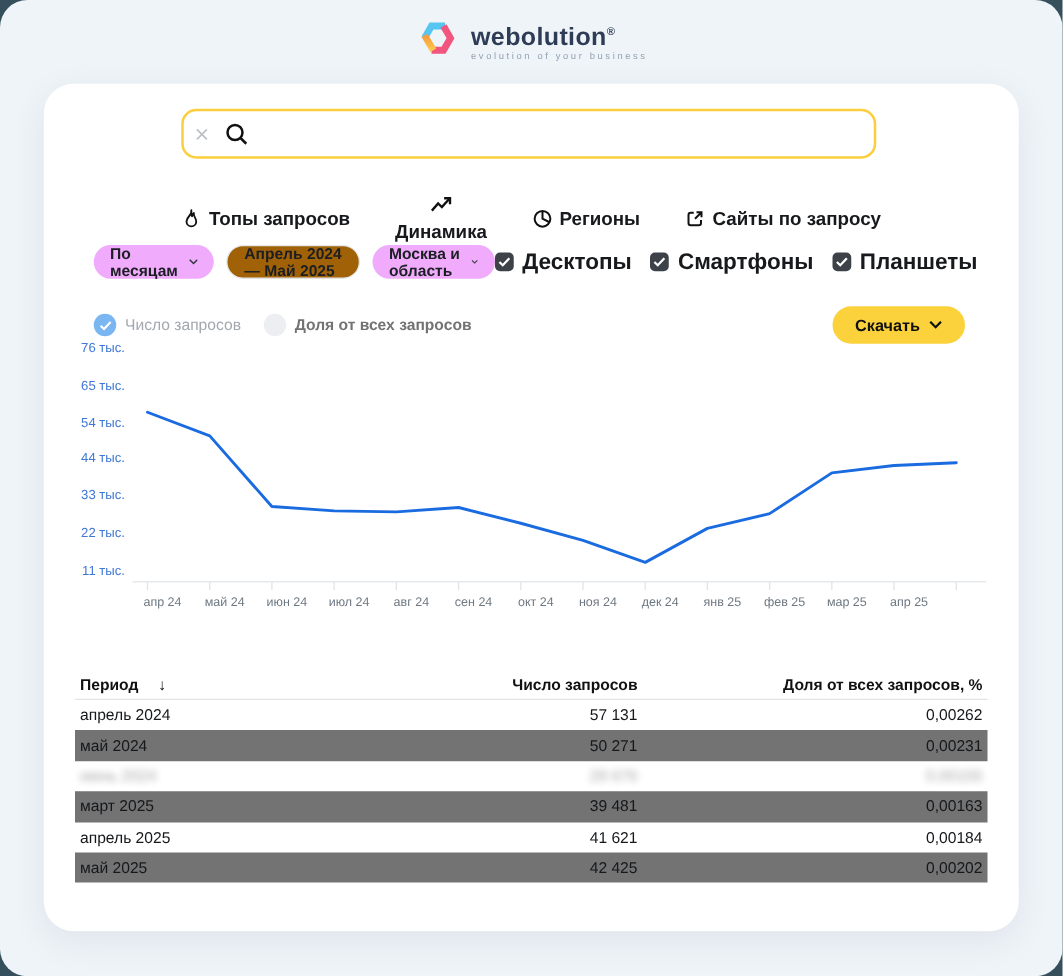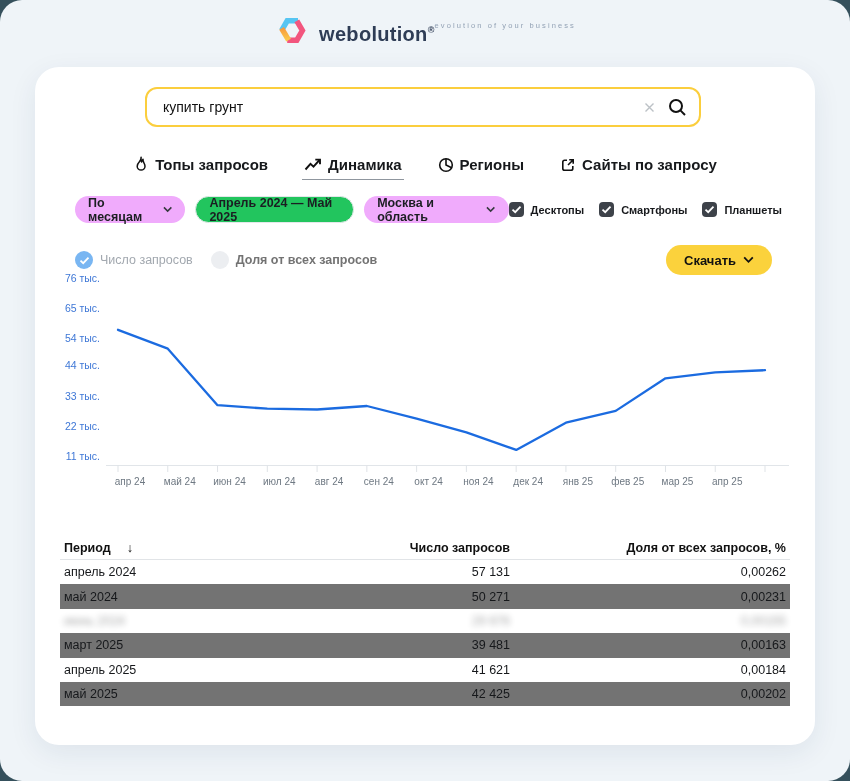--- a/index.html
+++ b/index.html
@@ -3,47 +3,47 @@
 <meta charset="utf-8">
 <style>
   * { box-sizing: border-box; margin: 0; padding: 0; }
   html,body { width:850px; height:781px; }
   body { font-family:"Liberation Sans", sans-serif; background:#35505c; }
   .screen { position:relative; width:850px; height:781px; overflow:hidden; }
   .page { position:absolute; inset:0; border-radius:22px; background:#eff4f8; }
 
   
   .logo { position:absolute; top:13px; left:0; width:100%; display:flex; justify-content:center; align-items:center; gap:9px; }
-  .logo-text { display:flex; flex-direction:row; }
+  .logo-text { display:flex; flex-direction:column; }
   .logo-name { font-size:20px; font-weight:800; color:#2e3c55; letter-spacing:.3px; line-height:20px; }
   .logo-name sup { font-size:9px; font-weight:700; }
   .logo-tag { font-size:7.5px; letter-spacing:2.1px; color:#93a2b5; margin-top:1px; }
 
   
   .card { position:absolute; left:35px; top:67px; width:780px; height:678px; background:#fff; border-radius:24px; box-shadow:0 8px 28px rgba(25,55,90,.08); }
 
   
   .search { position:absolute; left:110px; top:20px; width:556px; height:40px; border:2px solid #fbce3d; border-radius:12px; background:#fff; display:flex; align-items:center; }
   .search input { flex:1; border:none; outline:none; font:14px "Liberation Sans", sans-serif; color:#111; padding:0 8px 0 16px; background:transparent; }
   .search .icon-btn { display:flex; align-items:center; justify-content:center; width:28px; height:28px; cursor:pointer; }
   .search .icon-btn.mag { margin-right:8px; }
 
   
   .tabs { position:absolute; top:87px; left:0; width:100%; display:flex; justify-content:center; gap:32px; }
   .tab { display:flex; align-items:center; gap:6px; font-size:15px; font-weight:700; color:#17191c; padding:2px 2px 6px; cursor:pointer; border-bottom:1.5px solid transparent; }
-  .tab.active { border-bottom-color:#8f969e; }
+  .tab.active { border-bottom-color:#8f969e;flex-direction:column; }
   .tab svg { display:block; }
 
   
   .filters { position:absolute; top:129px; left:40px; right:33px; display:flex; align-items:center; }
   .pill { display:flex; align-items:center; gap:6px; height:27px; border-radius:14px; background:#f0abfc; padding:0 13px; font-size:12.5px; font-weight:600; color:#1b1e22; cursor:pointer; }
-  .pill.light { background:#22c55e; border:1px solid #e4e7ea; width:168px; justify-content:flex-end; }
+  .pill.light { background:#a16207; border:1px solid #e4e7ea; width:168px; justify-content:flex-end; }
   .pill + .pill { margin-left:10px; }
   .devices { margin-left:auto; display:flex; gap:15px; }
-  .devcheck { display:flex; align-items:center; gap:7px; font-size:11px; font-weight:600; color:#17191c; cursor:pointer; }
+  .devcheck { display:flex; align-items:center; gap:7px; font-size:18px; font-weight:600; color:#17191c; cursor:pointer; }
   .box { width:15px; height:15px; border-radius:4px; background:#3d4249; display:flex; align-items:center; justify-content:center; }
 
   
   .controls { position:absolute; top:178px; left:40px; right:43px; display:flex; align-items:center; }
   .radio { display:flex; align-items:center; gap:7px; cursor:pointer; }
   .radio + .radio { margin-left:18px; }
   .rcircle { width:18px; height:18px; border-radius:50%; display:flex; align-items:center; justify-content:center; }
   .radio.sel .rcircle { background:#79b6f2; }
   .radio.unsel .rcircle { background:#eceef1; }
   .radio.sel .rlabel { font-size:12.5px; color:#a2a8af; }
@@ -86,21 +86,20 @@
       </span>
       <span class="logo-text">
         <span class="logo-name"><span>webolution</span><sup>®</sup></span>
         <span class="logo-tag">evolution of your business</span>
       </span>
     </div>
 
     <div class="card">
 
       <div class="search">
-        <input readonly="" value="купить грунт" style="">
         <span class="icon-btn">
           <svg width="15" height="15" viewBox="0 0 15 15">
               <path d="M3.5 3.5 L11.5 11.5 M11.5 3.5 L3.5 11.5" stroke="#bcc1c6" stroke-width="1.4"></path>
             </svg>
         </span>
         <span class="icon-btn mag">
           <svg width="21" height="21" viewBox="0 0 21 21">
               <circle cx="9" cy="9" r="6" fill="none" stroke="#111" stroke-width="2"></circle>
               <path d="M13.4 13.4 L18 18" stroke="#111" stroke-width="2"></path>
             </svg>

